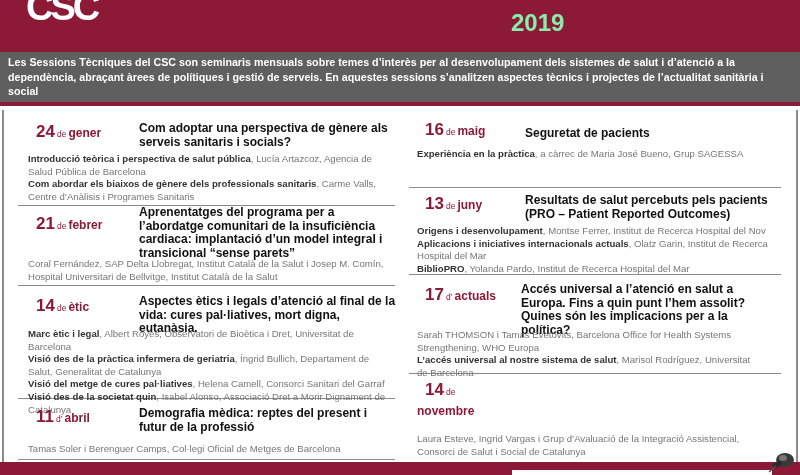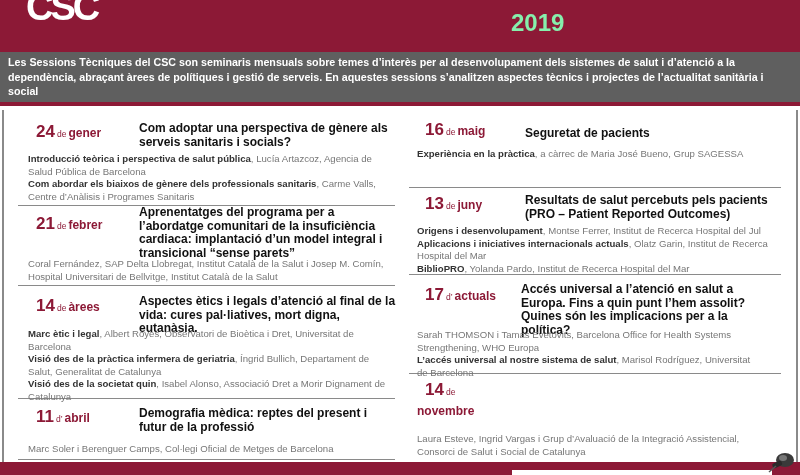--- a/index.html
+++ b/index.html
@@ -112,37 +112,38 @@
         <span class="day">21</span><span class="de">de</span><span class="month">febrer</span>
       </div>
       <div class="title" style="left:121px; top:0; width:250px;">Aprenentatges del programa per a l’abordatge comunitari de la insuficiència cardiaca: implantació d’un model integral i transicional “sense parets”</div>
       <div class="details" style="top:52px; width:360px;">
         <div><b></b><span>Coral Fernández, SAP Delta Llobregat, Institut Català de la Salut i Josep M. Comín, Hospital Universitari de Bellvitge, Institut Català de la Salut</span></div>
       </div>
     </div>
 
     <div class="event" style="height:113px;">
       <div class="date" style="top:10px;">
-        <span class="day">14</span><span class="de">de</span><span class="month">àrees</span>
+        <span class="day">14</span><span class="de">de</span><span class="month">ètic</span>
       </div>
       <div class="title" style="left:121px; top:9px; width:260px;">Aspectes ètics i legals d’atenció al final de la vida: cures pal·liatives, mort digna, eutanàsia.</div>
       <div class="details" style="top:42px; width:362px;">
         <div><b>Marc ètic i legal</b><span>, Albert Royes, Observatori de Bioètica i Dret, Universitat de Barcelona</span></div>
         <div><b>Visió des de la pràctica infermera de geriatria</b><span>, Íngrid Bullich, Departament de Salut, Generalitat de Catalunya</span></div>
+        <div><b>Visió del metge de cures pal·liatives</b><span>, Helena Camell, Consorci Sanitari del Garraf</span></div>
         <div><b>Visió des de la societat quin</b><span>, Isabel Alonso, Associació Dret a Morir Dignament de Catalunya</span></div>
       </div>
     </div>
 
     <div class="event" style="height:61px;">
       <div class="date" style="top:8px;">
         <span class="day">11</span><span class="de">d’</span><span class="month">abril</span>
       </div>
       <div class="title" style="left:121px; top:8px; width:250px;">Demografia mèdica: reptes del present i futur de la professió</div>
       <div class="details" style="top:44px; width:360px;">
-        <div><b></b><span>Marc Soler i Berenguer Camps, Col·legi Oficial de Metges de Barcelona</span></div>
+        <div><b></b><span>Tamas Soler i Berenguer Camps, Col·legi Oficial de Metges de Barcelona</span></div>
       </div>
     </div>
   </div>
 
   <div class="col col-right">
 
     <div class="event" style="height:78px;">
       <div class="date" style="top:10px; left:8px;">
         <span class="day">16</span><span class="de">de</span><span class="month">maig</span>
       </div>
@@ -151,21 +152,21 @@
         <div><b>Experiència en la pràctica</b><span>, a càrrec de Maria José Bueno, Grup SAGESSA</span></div>
       </div>
     </div>
 
     <div class="event" style="height:87px;">
       <div class="date" style="top:6px; left:8px;">
         <span class="day">13</span><span class="de">de</span><span class="month">juny</span>
       </div>
       <div class="title" style="left:116px; top:6px; width:250px;">Resultats de salut percebuts pels pacients (PRO – Patient Reported Outcomes)</div>
       <div class="details" style="top:37px; left:8px; width:362px;">
-        <div><b>Origens i desenvolupament</b><span>, Montse Ferrer, Institut de Recerca Hospital del Jul</span></div>
+        <div><b>Origens i desenvolupament</b><span>, Montse Ferrer, Institut de Recerca Hospital del Nov</span></div>
         <div><b>Aplicacions i iniciatives internacionals actuals</b><span>, Olatz Garin, Institut de Recerca Hospital del Mar</span></div>
         <div><b>BiblioPRO</b><span>, Yolanda Pardo, Institut de Recerca Hospital del Mar</span></div>
       </div>
     </div>
 
     <div class="event" style="height:99px;">
       <div class="date" style="top:10px; left:8px;">
         <span class="day">17</span><span class="de">d’</span><span class="month">actuals</span>
       </div>
       <div class="title" style="left:112px; top:8px; width:258px;">

